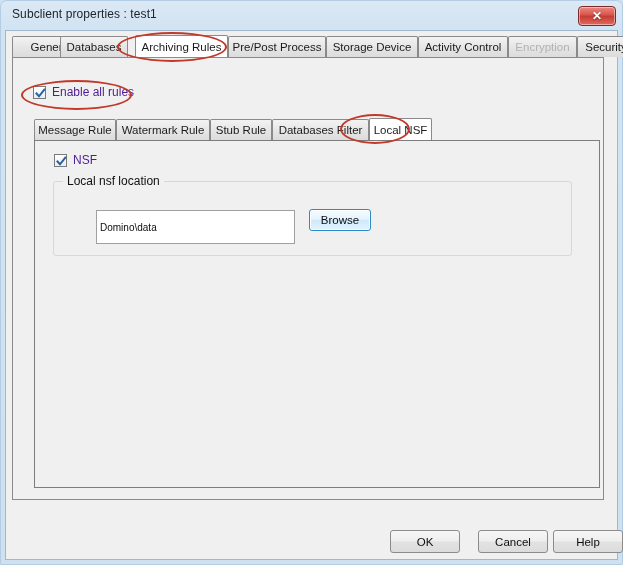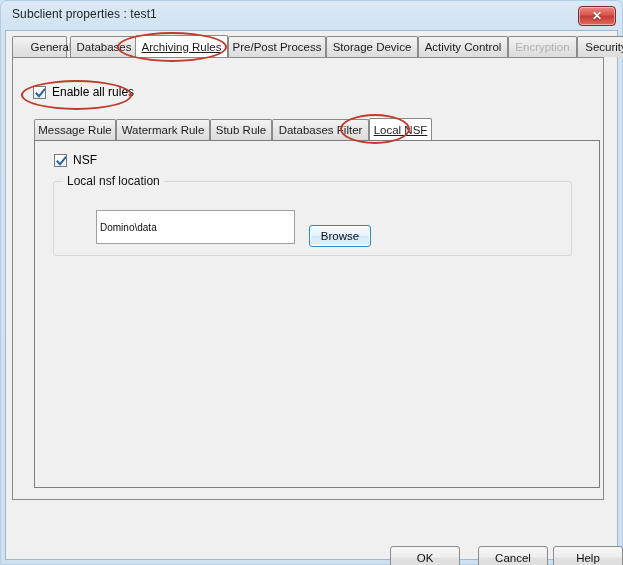--- a/index.html
+++ b/index.html
@@ -105,21 +105,20 @@
     justify-content: center;
     cursor: default;
     white-space: nowrap;
     border-radius: 2px 2px 0 0;
   }
   .tab.selected {
     background: #ffffff;
     border-color: #8a8a8a;
     z-index: 5;
     height: 22px;
-    text-decoration: underline;
   }
   .tab.disabled {
     color: #b2b2b2;
   }
 
   
   .panel-outer {
     position: absolute;
     left: 12px;
     top: 57px;
@@ -148,21 +147,21 @@
     flex: 0 0 auto;
   }
   .chk svg {
     position: absolute;
     left: 1px;
     top: 1px;
   }
   .chk-label {
     margin-left: 6px;
     font-size: 12px;
-    color: #000000;
+    color: #4c1d95;
     white-space: nowrap;
   }
 
   
   .tabstrip-inner {
     position: absolute;
     left: 21px;
     top: 61px;
     width: 400px;
     height: 33px;
@@ -233,21 +232,20 @@
     border-radius: 3px;
     background: linear-gradient(to bottom, #f6f6f6 0%, #eeeeee 48%, #e2e2e2 52%, #dcdcdc 100%);
     font-family: "Liberation Sans", sans-serif;
     font-size: 11.5px;
     color: #0d0d0d;
     display: flex;
     align-items: center;
     justify-content: center;
     cursor: default;
     white-space: nowrap;
-    margin-top: 16px;
   }
   .btn-browse {
     position: absolute;
     left: 255px;
     top: 27px;
     width: 62px;
     height: 22px;
     border: 1px solid #2c8ac9;
     background: linear-gradient(to bottom, #f4fbff 0%, #e6f4fd 46%, #cfe9fa 52%, #e3f3fd 100%);
     box-shadow: inset 0 0 0 1px #ffffff;
@@ -284,21 +282,21 @@
 
   <div class="titlebar">
     <div class="title-text">Subclient properties : test1</div>
     <div class="close-btn">
       <div class="close-glyph">✕</div>
     </div>
   </div>
 
   <div class="tabstrip-outer" id="outer-tabs">
       <div class="tab" style="left: 0px; width: 55px; padding-left: 23px;">General</div>
-      <div class="tab" style="left: 58px; width: 68px;">Databases</div>
+      <div class="tab" style="left: 48px; width: 68px;">Databases</div>
       <div class="tab selected" style="left: 123px; width: 93px; top: -1px; height: 22px;">Archiving Rules</div>
       <div class="tab" style="left: 216px; width: 98px;">Pre/Post Process</div>
       <div class="tab" style="left: 314px; width: 92px;">Storage Device</div>
       <div class="tab" style="left: 406px; width: 90px;">Activity Control</div>
       <div class="tab disabled" style="left: 496px; width: 69px;">Encryption</div>
       <div class="tab" style="left: 565px; width: 58px;">Security</div>
     </div>
 
   <div class="panel-outer">
 

